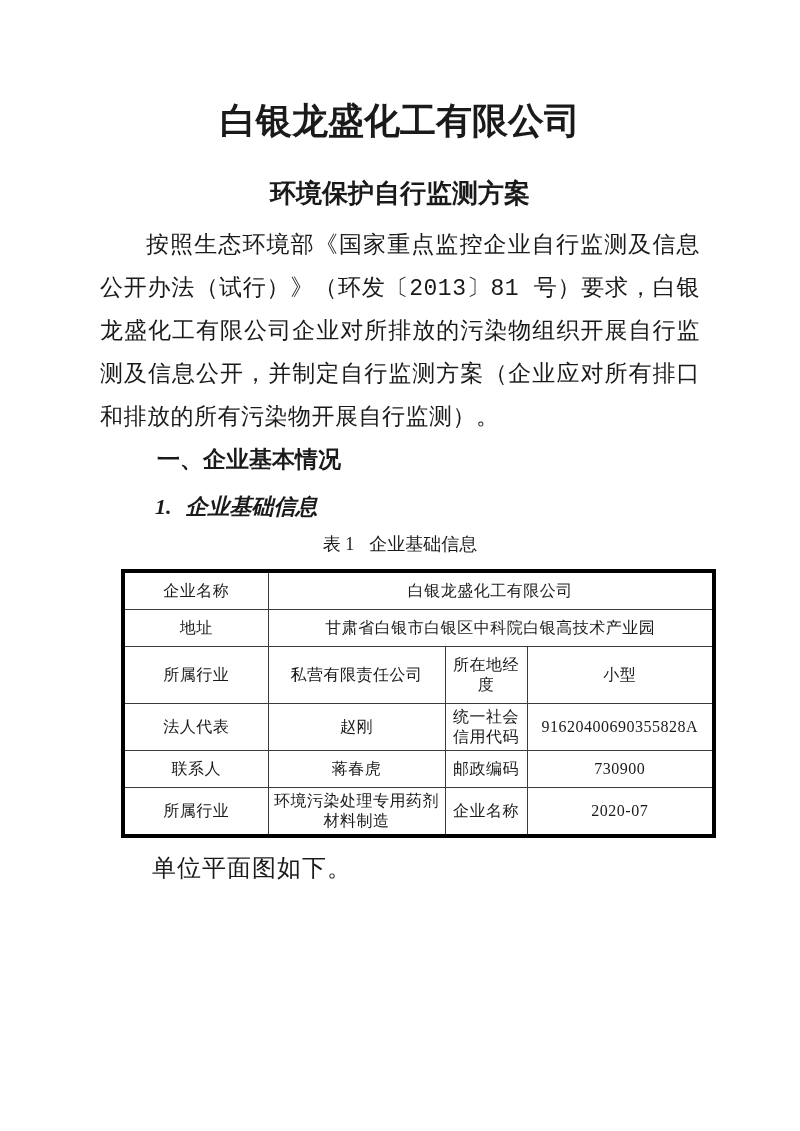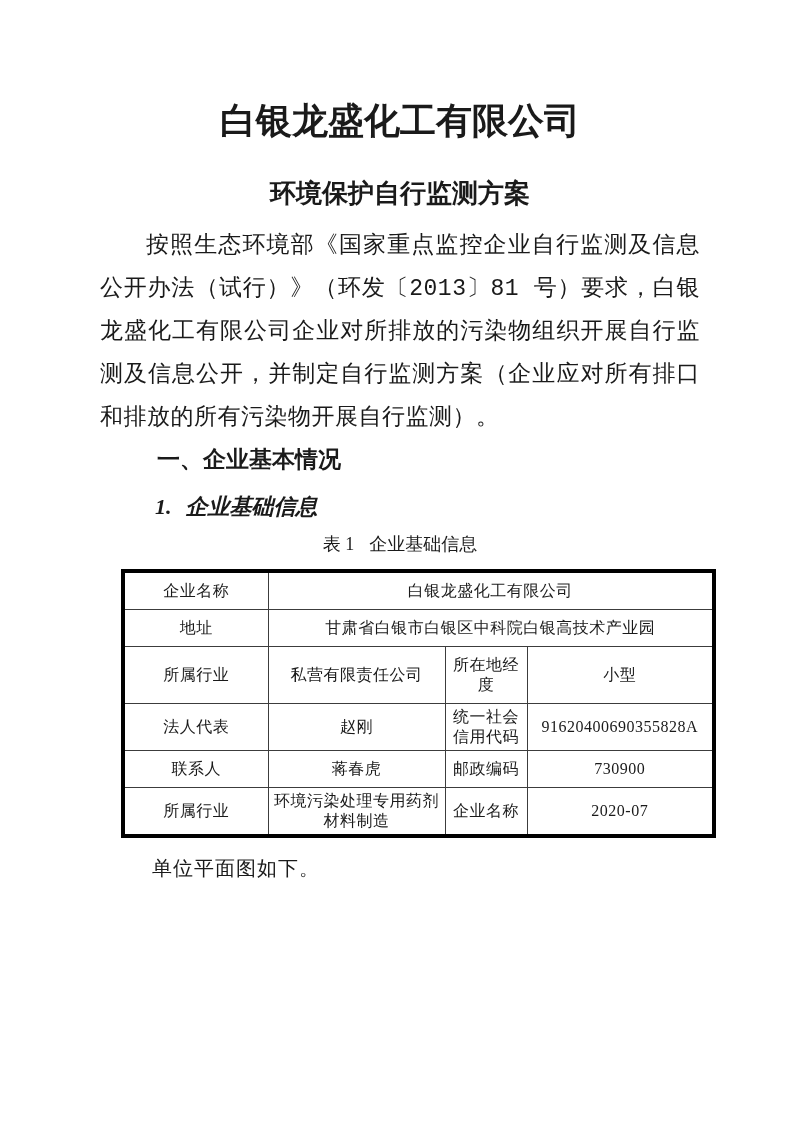--- a/index.html
+++ b/index.html
@@ -40,21 +40,21 @@
     border:4px solid #000000;
   }
   table.info td{
     border:1px solid #3c3c3c;text-align:center;vertical-align:middle;
     font-size:16px;line-height:20px;padding:8px 4px;letter-spacing:0.5px;
     font-family:"Liberation Serif","DejaVu Serif",serif;word-break:break-all;
   }
   tr.tall td{padding-top:3px;padding-bottom:3px;}
   td.num{font-family:"Liberation Sans","DejaVu Sans",sans-serif;letter-spacing:0;}
   .closing{
-    margin:14px 0 0 0;padding-left:52px;font-size:20px;line-height:32px;letter-spacing:1px;
+    margin:14px 0 0 0;padding-left:52px;font-size:24px;line-height:32px;letter-spacing:1px;
   }
 </style>
 </head>
 <body>
 
 <div class="page">
 
   <h1 class="doc-title">白银龙盛化工有限公司</h1>
 
   <h2 class="doc-subtitle">环境保护自行监测方案</h2>

